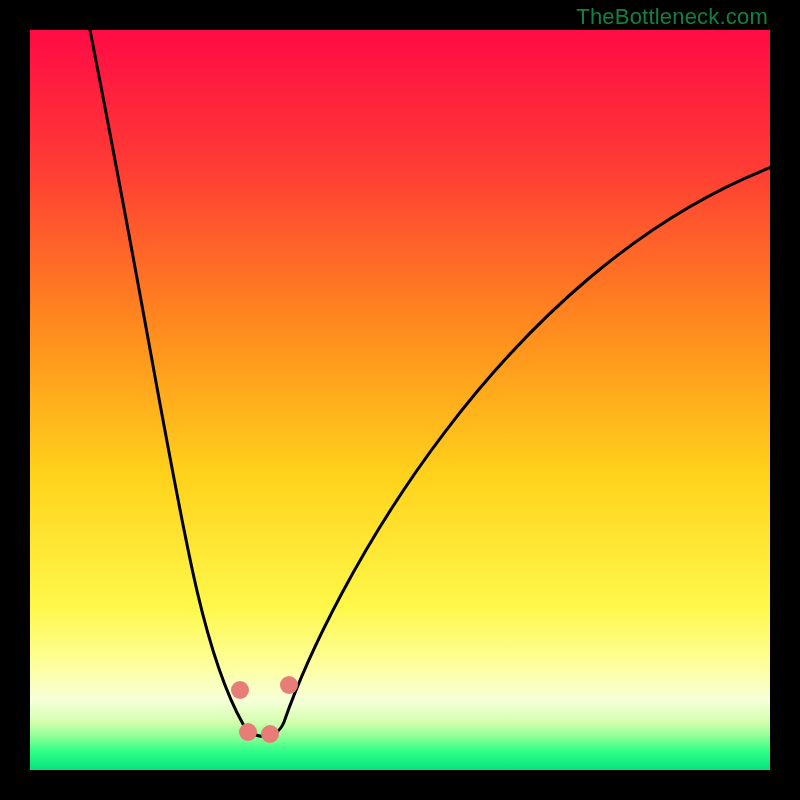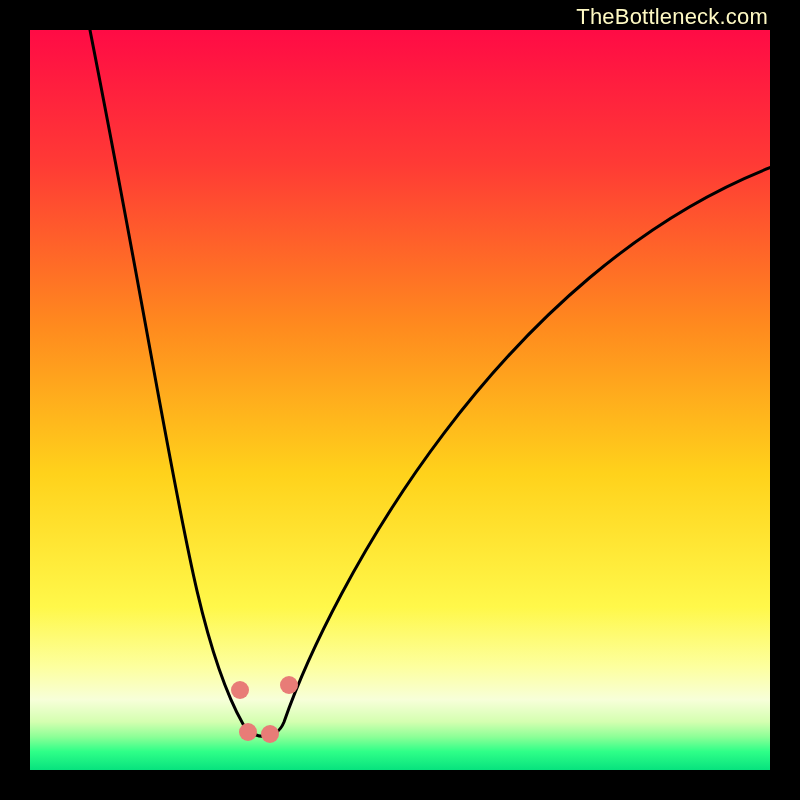--- a/index.html
+++ b/index.html
@@ -25,21 +25,21 @@
     width: 100%;
     height: 100%;
   }
   .watermark {
     position: absolute;
     top: 4px;
     right: 32px;
     font-family: Arial, Helvetica, sans-serif;
     font-size: 22px;
     font-weight: 500;
-    color: #fef9c3;
+    color: #15803d;
     letter-spacing: 0.2px;
     margin-left: 48px;
   }
   svg.curve {
     position: absolute;
     left: 0;
     top: 0;
     width: 100%;
     height: 100%;
     overflow: visible;

